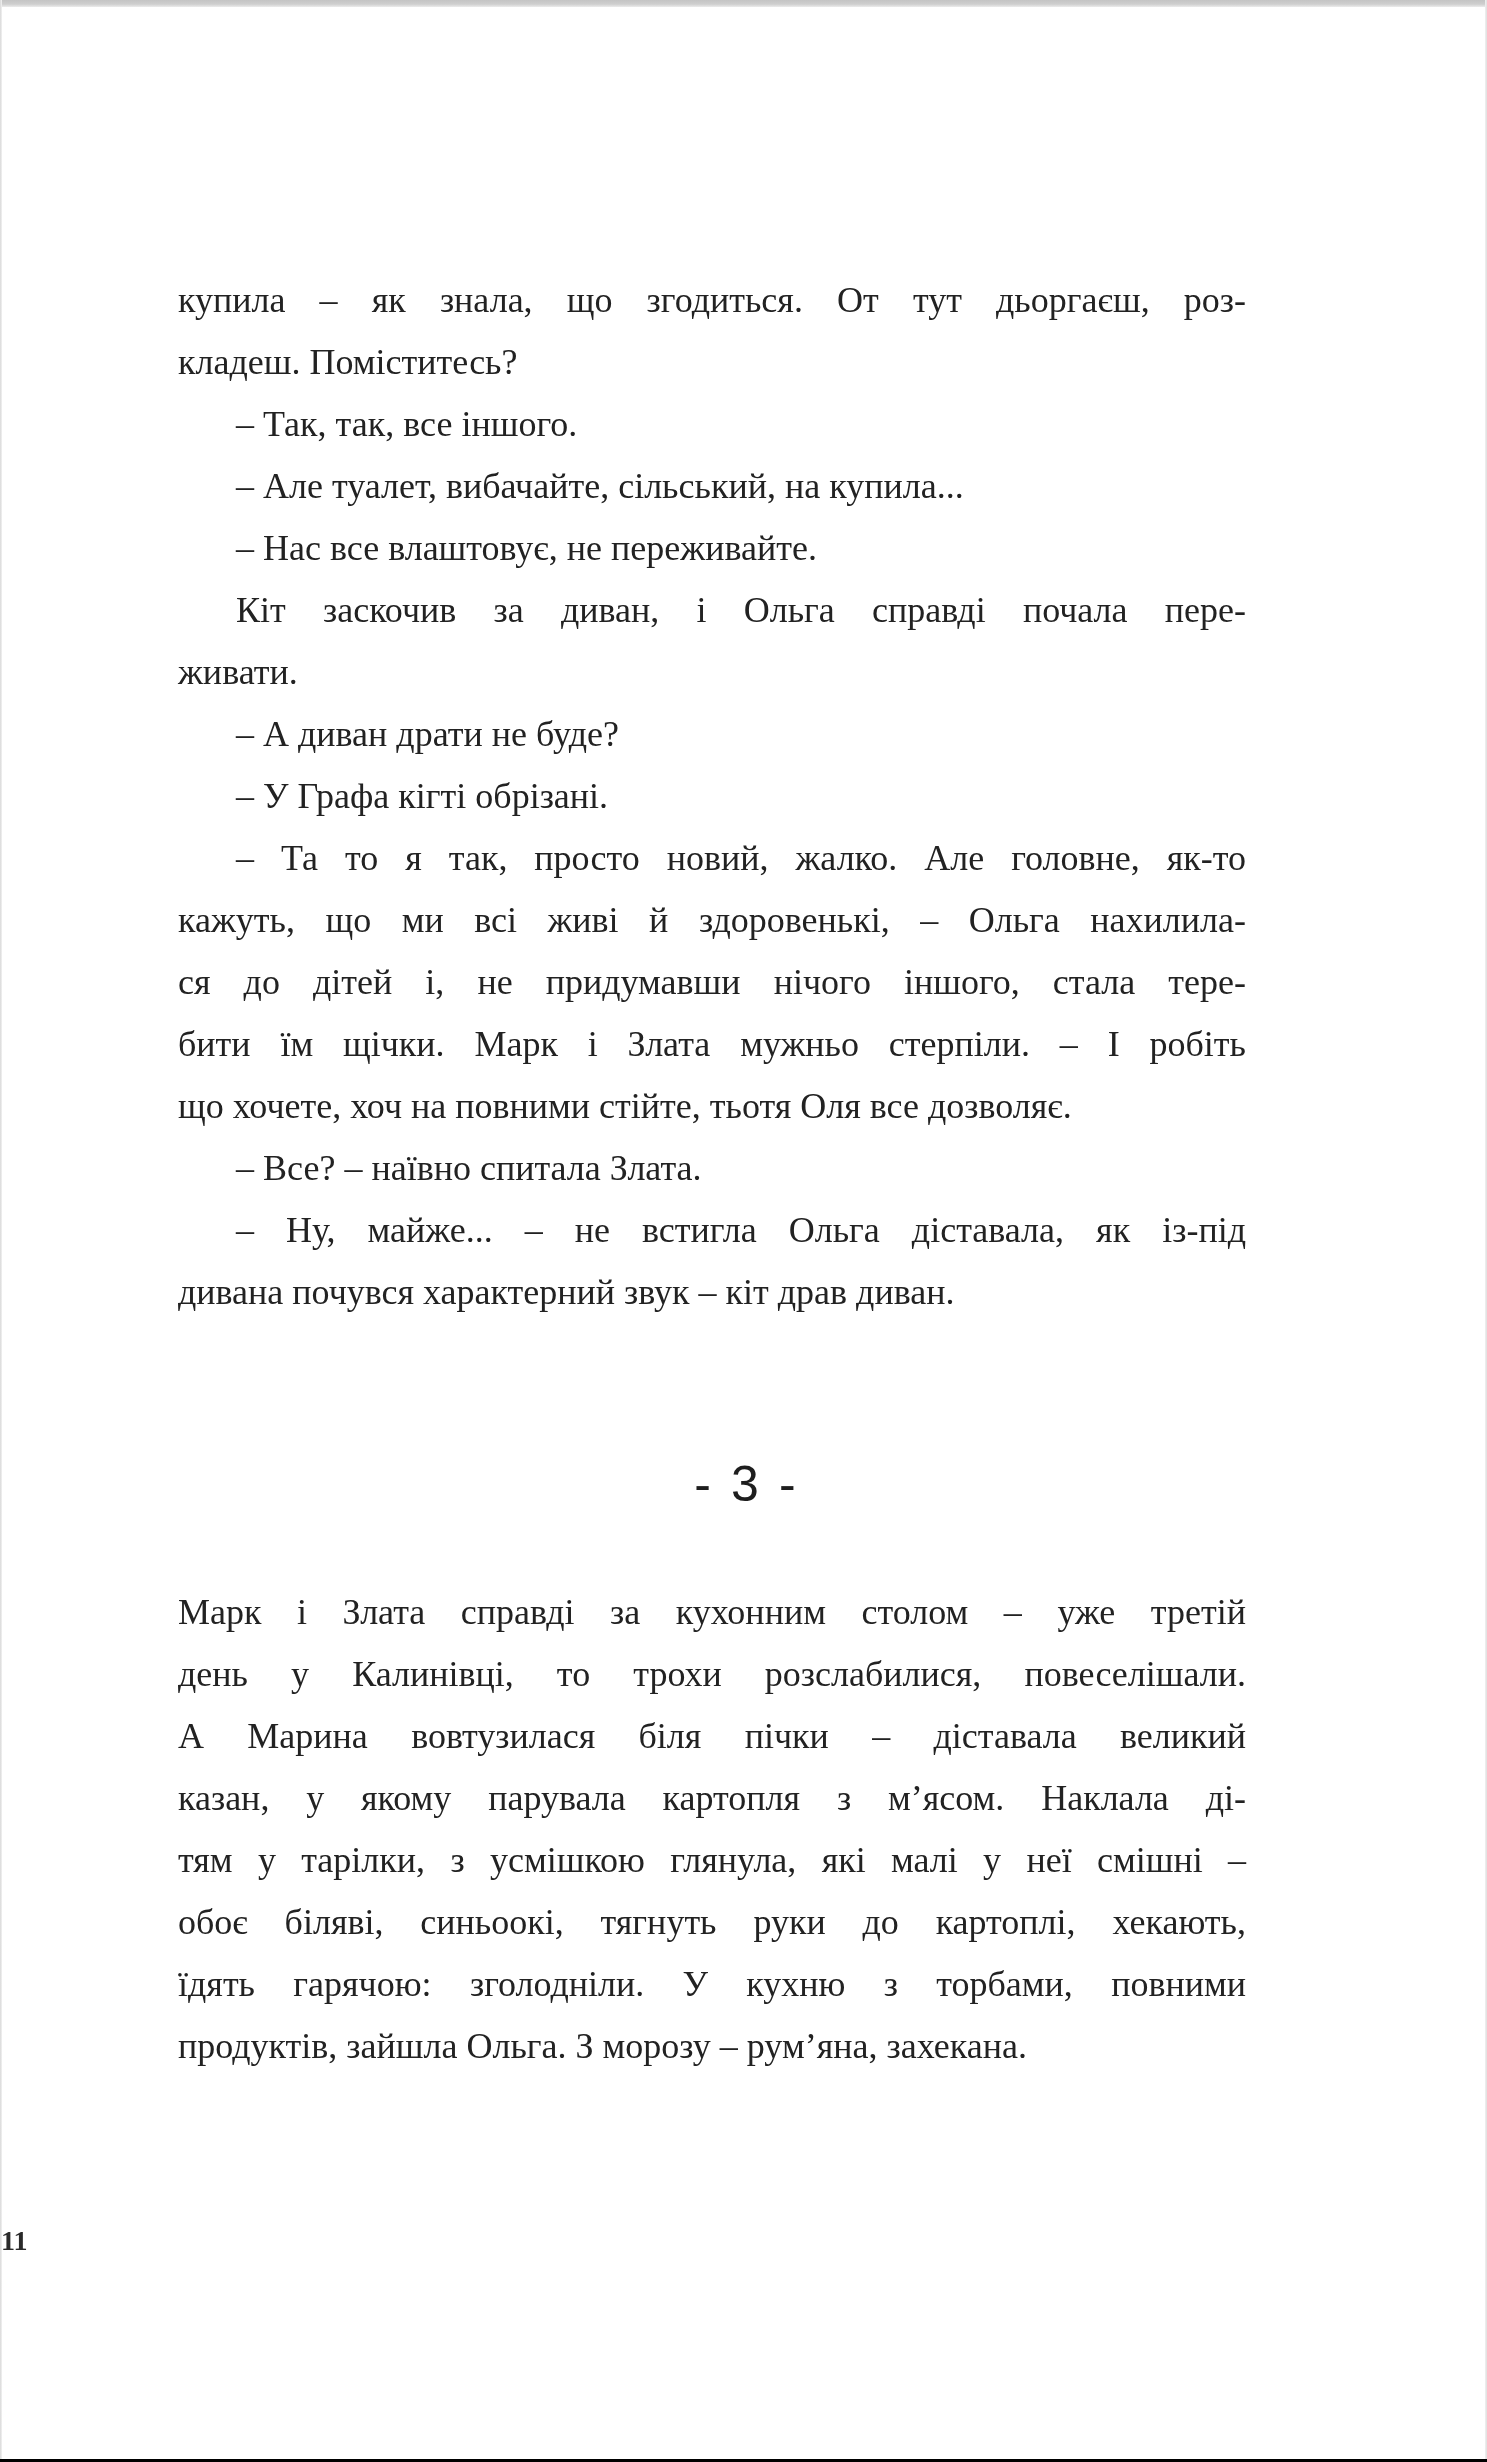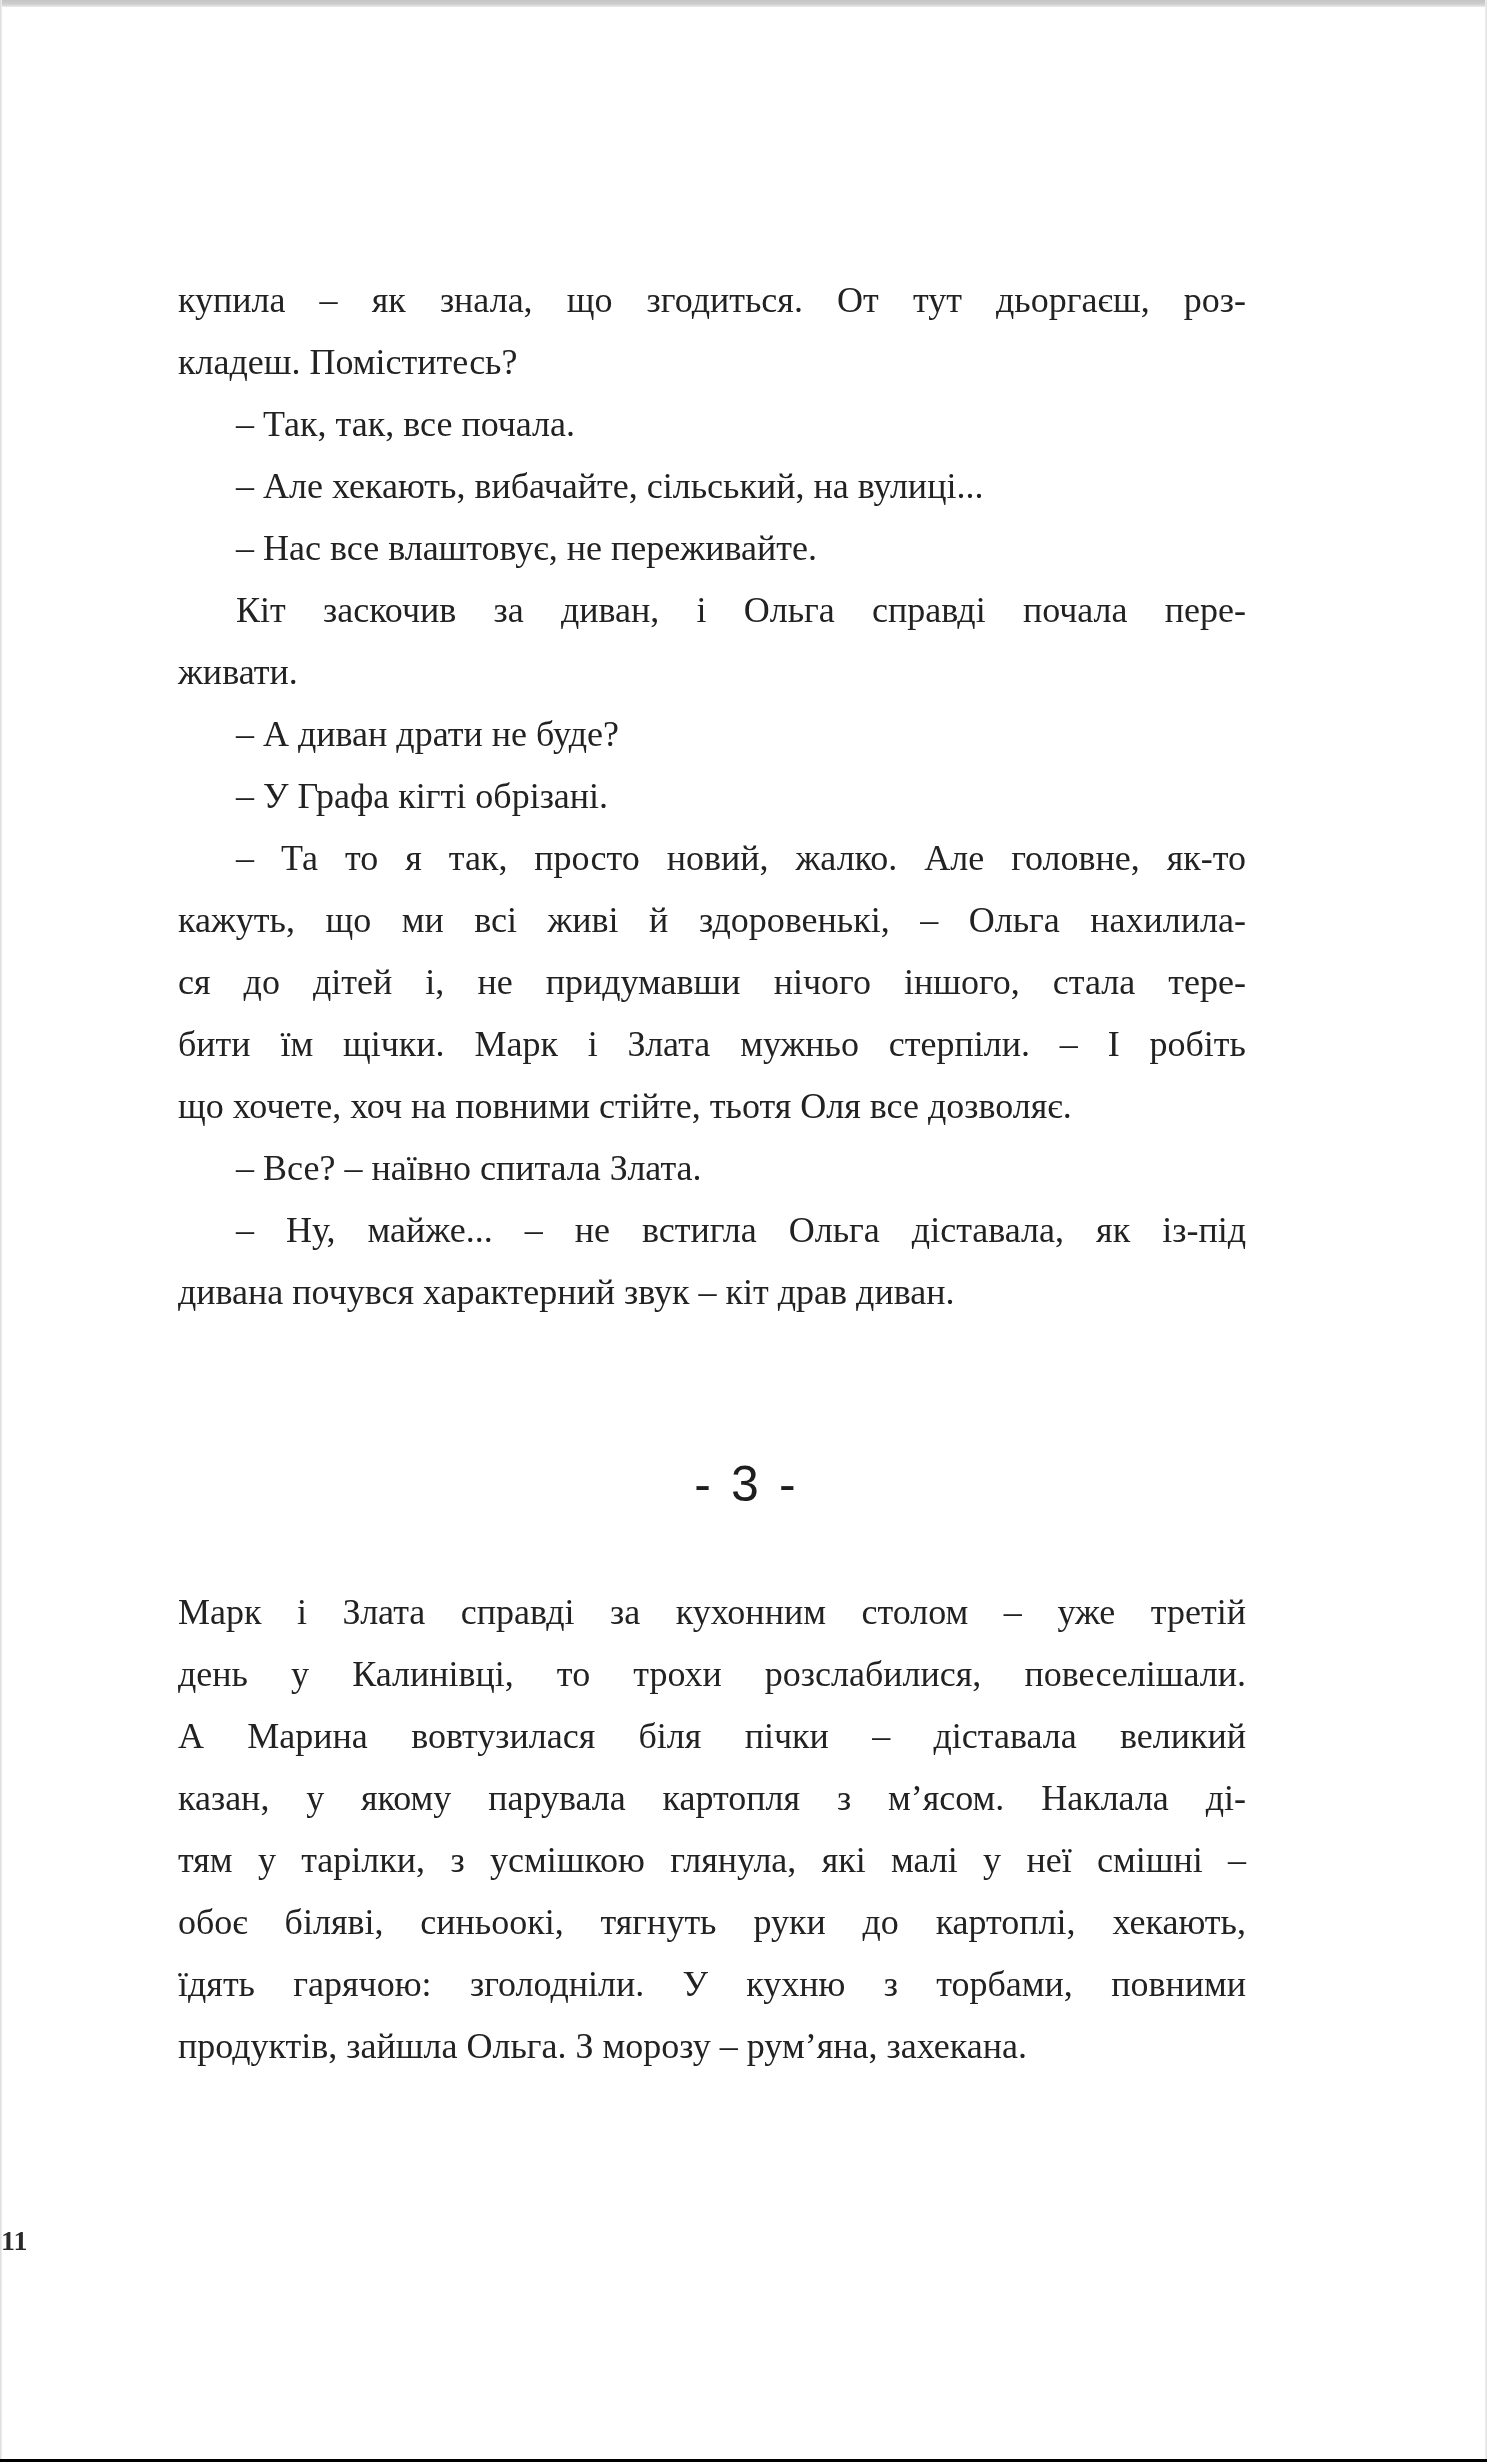--- a/index.html
+++ b/index.html
@@ -77,22 +77,22 @@
 
 <div class="frame-top"></div>
 <div class="frame-left"></div>
 <div class="frame-right"></div>
 
 <div class="page">
 
   <div class="text-block section-1">
     <span class="line">купила – як знала, що згодиться. От тут дьоргаєш, роз-</span>
     <span class="line last">кладеш. Поміститесь?</span>
-    <span class="line indent last">– Так, так, все почала.</span>
-    <span class="line indent last">– Але хекають, вибачайте, сільський, на вулиці...</span>
+    <span class="line indent last">– Так, так, все іншого.</span>
+    <span class="line indent last">– Але туалет, вибачайте, сільський, на купила...</span>
     <span class="line indent last">– Нас все влаштовує, не переживайте.</span>
     <span class="line indent">Кіт заскочив за диван, і Ольга справді почала пере-</span>
     <span class="line last">живати.</span>
     <span class="line indent last">– А диван драти не буде?</span>
     <span class="line indent last">– У Графа кігті обрізані.</span>
     <span class="line indent">– Та то я так, просто новий, жалко. Але головне, як-то</span>
     <span class="line">кажуть, що ми всі живі й здоровенькі, – Ольга нахилила-</span>
     <span class="line">ся до дітей і, не придумавши нічого іншого, стала тере-</span>
     <span class="line">бити їм щічки. Марк і Злата мужньо стерпіли. – І робіть</span>
     <span class="line last">що хочете, хоч на повними стійте, тьотя Оля все дозволяє.</span>

